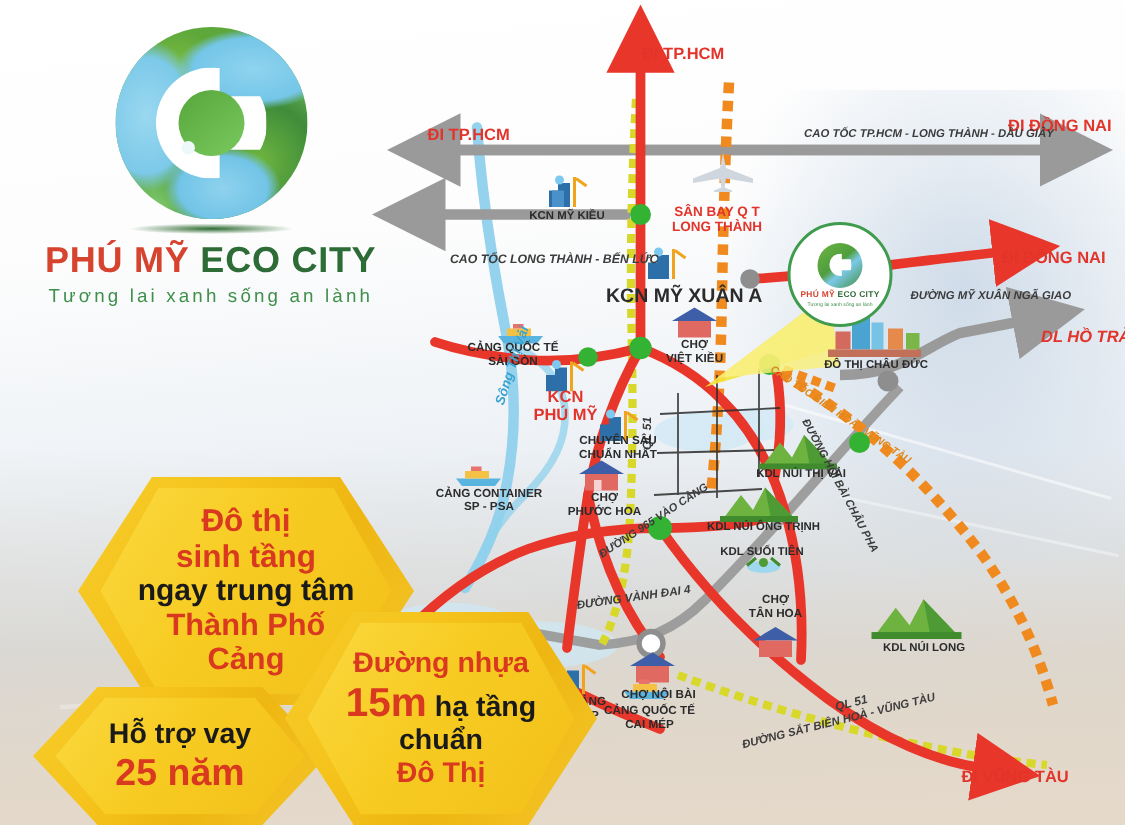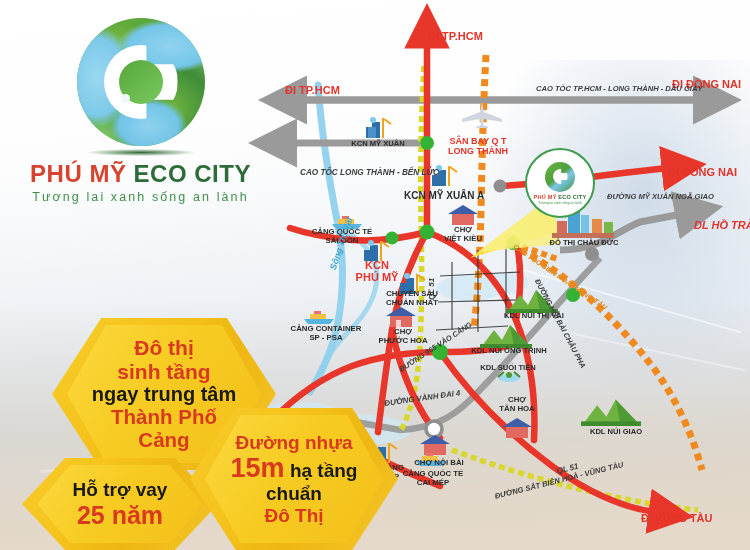--- a/index.html
+++ b/index.html
@@ -324,34 +324,34 @@
   <div class="lbl lbl-it" style="left:300px;top:168px;font-size:8.2px;">CAO TỐC LONG THÀNH - BẾN LỨC</div>
   <div class="lbl lbl-it" style="left:607px;top:149px;font-size:7.6px;margin-top:44px;">ĐƯỜNG MỸ XUÂN NGÃ GIAO</div>
   <div class="lbl lbl-it" style="left:516px;top:243px;font-size:7px;color:#e0881c;transform:rotate(34deg);transform-origin:0 0;">CAO TỐC BIÊN HOÀ - VŨNG TÀU</div>
   <div class="lbl lbl-it" style="left:540px;top:278px;font-size:7.4px;transform:rotate(62deg);transform-origin:0 0;">ĐƯỜNG HỘI BÀI CHÂU PHA</div>
   <div class="lbl lbl-it" style="left:398px;top:367px;font-size:7.4px;transform:rotate(-33deg);transform-origin:0 0;">ĐƯỜNG 965 VÀO CẢNG</div>
   <div class="lbl lbl-it" style="left:384px;top:400px;font-size:7.8px;transform:rotate(-8deg);transform-origin:0 0;">ĐƯỜNG VÀNH ĐAI 4</div>
   <div class="lbl lbl-it" style="left:494px;top:493px;font-size:7.6px;transform:rotate(-14deg);transform-origin:0 0;">ĐƯỜNG SẮT BIÊN HOÀ - VŨNG TÀU</div>
   <div class="lbl lbl-it" style="left:428px;top:300px;font-size:8px;transform:rotate(-90deg);transform-origin:0 0;">QL 51</div>
   <div class="lbl lbl-it" style="left:556px;top:468px;font-size:8px;transform:rotate(-14deg);transform-origin:0 0;">QL 51</div>
 
-  <div class="lbl lbl-dk ctr" style="left:342px;top:140px;width:72px;font-size:7.6px;">KCN MỸ XUÂN</div>
-  <div class="lbl lbl-dk ctr" style="left:404px;top:190px;width:80px;font-size:10px;">KCN MỸ XUÂN A</div>
+  <div class="lbl lbl-dk ctr" style="left:342px;top:140px;width:72px;font-size:7.6px;">KCN MỸ KIỀU</div>
+  <div class="lbl lbl-dk ctr" style="left:404px;top:190px;width:80px;font-size:13px;">KCN MỸ XUÂN A</div>
   <div class="lbl lbl-red ctr" style="left:432px;top:136px;width:92px;font-size:9px;"><div>SÂN BAY Q T</div><div>LONG THÀNH</div></div>
   <div class="lbl lbl-dk ctr" style="left:300px;top:228px;width:84px;font-size:7.8px;"><div>CẢNG QUỐC TẾ</div><div>SÀI GÒN</div></div>
   <div class="lbl lbl-red ctr" style="left:344px;top:259px;width:66px;font-size:11px;"><div>KCN</div><div>PHÚ MỸ</div></div>
   <div class="lbl lbl-dk ctr" style="left:366px;top:290px;width:92px;font-size:7.8px;"><div>CHUYÊN SÂU</div><div>CHUẨN NHẤT</div></div>
   <div class="lbl lbl-dk ctr" style="left:276px;top:325px;width:100px;font-size:7.8px;"><div>CẢNG CONTAINER</div><div>SP - PSA</div></div>
   <div class="lbl lbl-dk ctr" style="left:372px;top:328px;width:62px;font-size:7.8px;"><div>CHỢ</div><div>PHƯỚC HOA</div></div>
   <div class="lbl lbl-dk ctr" style="left:430px;top:226px;width:66px;font-size:7.8px;"><div>CHỢ</div><div>VIỆT KIỀU</div></div>
   <div class="lbl lbl-dk ctr" style="left:540px;top:239px;width:88px;font-size:7.6px;">ĐÔ THỊ CHÂU ĐỨC</div>
   <div class="lbl lbl-dk ctr" style="left:494px;top:312px;width:80px;font-size:7.6px;">KDL NÚI THỊ VẢI</div>
   <div class="lbl lbl-dk ctr" style="left:466px;top:347px;width:86px;font-size:7.6px;">KDL NÚI ÔNG TRỊNH</div>
   <div class="lbl lbl-dk ctr" style="left:468px;top:364px;width:80px;font-size:7.6px;">KDL SUỐI TIÊN</div>
-  <div class="lbl lbl-dk ctr" style="left:578px;top:428px;width:76px;font-size:7.6px;">KDL NÚI GIAO</div>
+  <div class="lbl lbl-dk ctr" style="left:578px;top:428px;width:76px;font-size:7.6px;">KDL NÚI LONG</div>
   <div class="lbl lbl-dk ctr" style="left:487px;top:396px;width:60px;font-size:7.8px;"><div>CHỢ</div><div>TÂN HOA</div></div>
   <div class="lbl lbl-dk ctr" style="left:408px;top:459px;width:62px;font-size:7.8px;">CHỢ NỘI BÀI</div>
   <div class="lbl lbl-dk ctr" style="left:352px;top:464px;width:62px;font-size:7.8px;"><div>KCN CẢNG</div><div>CAI MÉP</div></div>
   <div class="lbl lbl-dk ctr" style="left:392px;top:470px;width:82px;font-size:7.8px;"><div>CẢNG QUỐC TẾ</div><div>CAI MÉP</div></div>
   <div class="lbl lbl-blue" style="left:328px;top:268px;font-size:9px;transform:rotate(-72deg);transform-origin:0 0;">Sông Thị Vải</div>
 </div>
 
 <div class="logo-wrap">
   <div class="logo-mark">
     <div class="logo-disc"></div>

